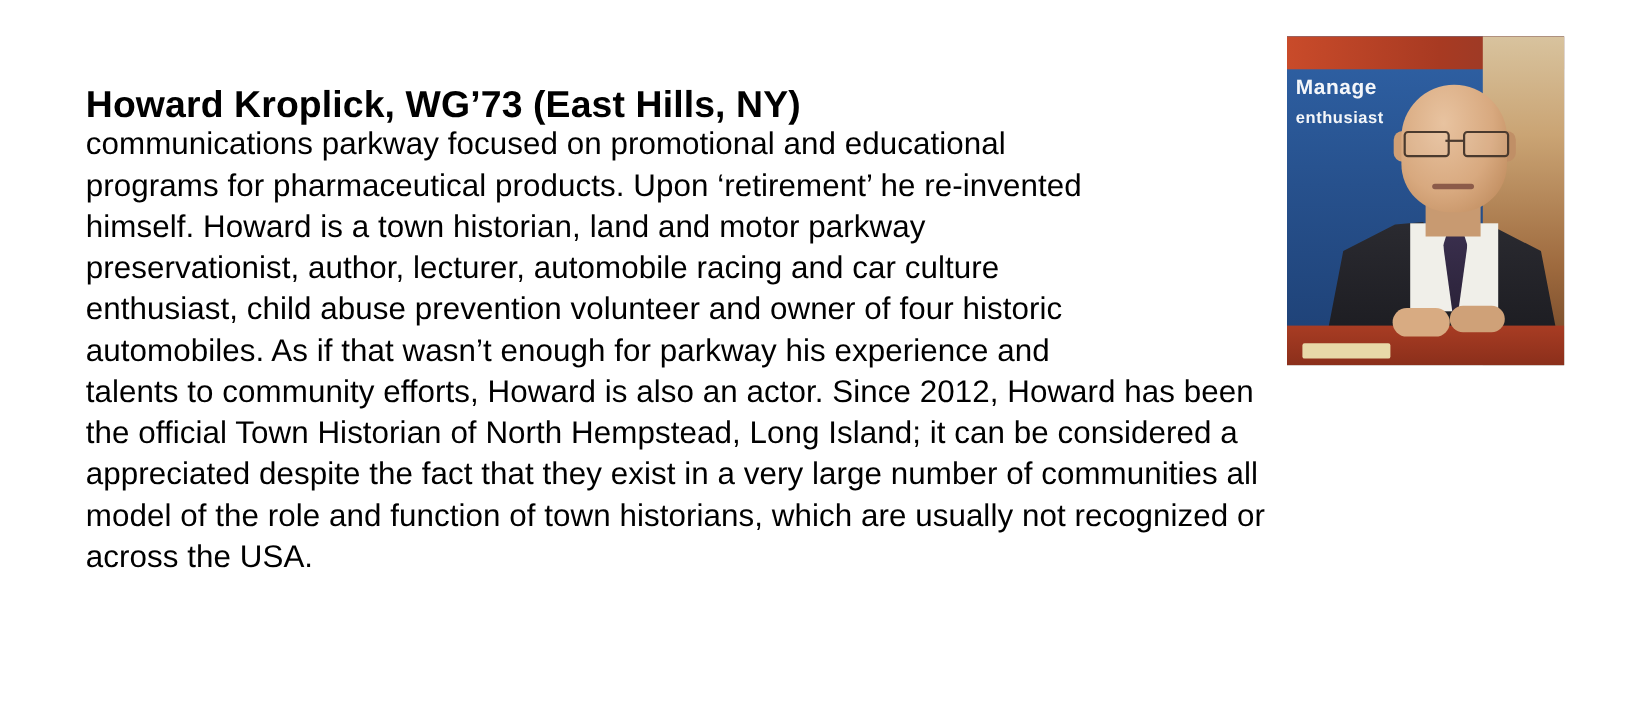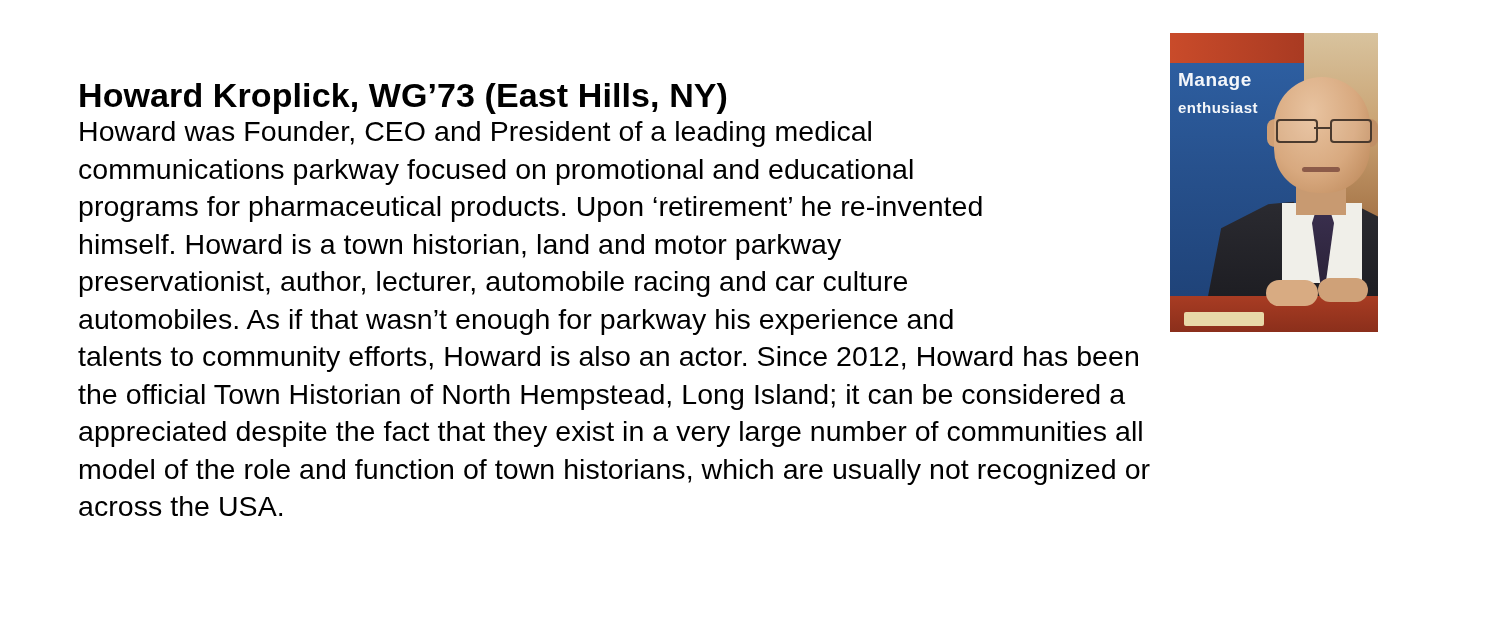--- a/index.html
+++ b/index.html
@@ -57,21 +57,21 @@
   .photo-spacer {
     float: right;
     width: 268px;
     height: 312px;
     shape-outside: margin-box;
   }
   .photo {
     position: absolute;
     left: 1170px;
     top: 33px;
-    width: 208px;
+    width: 252px;
     height: 299px;
     overflow: hidden;
     background: #8a6a52;
     border: 0;
     text-align: right;
   }
   
   .ph-bg-blue {
     position: absolute;
     left: 0; top: 0;
@@ -234,25 +234,25 @@
     <div class="ph-mouth"></div>
     <div class="ph-table"></div>
     <div class="ph-hand-l"></div>
     <div class="ph-hand-r"></div>
     <div class="ph-paper"></div>
   </div>
 
   <div class="content">
     <div class="photo-spacer"></div>
     <p class="bio-name">Howard Kroplick, WG’73 (East Hills, NY)</p>
-    <p class="bio-body">Howard was Founder, CEO and President of a leading medical</p>
     <p class="bio-body">communications parkway focused on promotional and educational</p>
     <p class="bio-body">programs for pharmaceutical products. Upon ‘retirement’ he re-invented</p>
     <p class="bio-body">himself.  Howard is a town historian, land and motor parkway</p>
     <p class="bio-body">preservationist, author, lecturer, automobile racing and car culture</p>
+    <p class="bio-body">enthusiast, child abuse prevention volunteer and owner of four historic</p>
     <p class="bio-body">automobiles.  As if that wasn’t enough for parkway his experience and</p>
     <p class="bio-body">talents to community efforts, Howard is also an actor.  Since 2012, Howard has been</p>
     <p class="bio-body">the official Town Historian of North Hempstead, Long Island; it can be considered a</p>
     <p class="bio-body">appreciated despite the fact that they exist in a very large number of communities all</p>
     <p class="bio-body">model of the role and function of town historians, which are usually not recognized or</p>
     <p class="bio-body">across the USA.</p>
   </div>
 
 </div>
 

